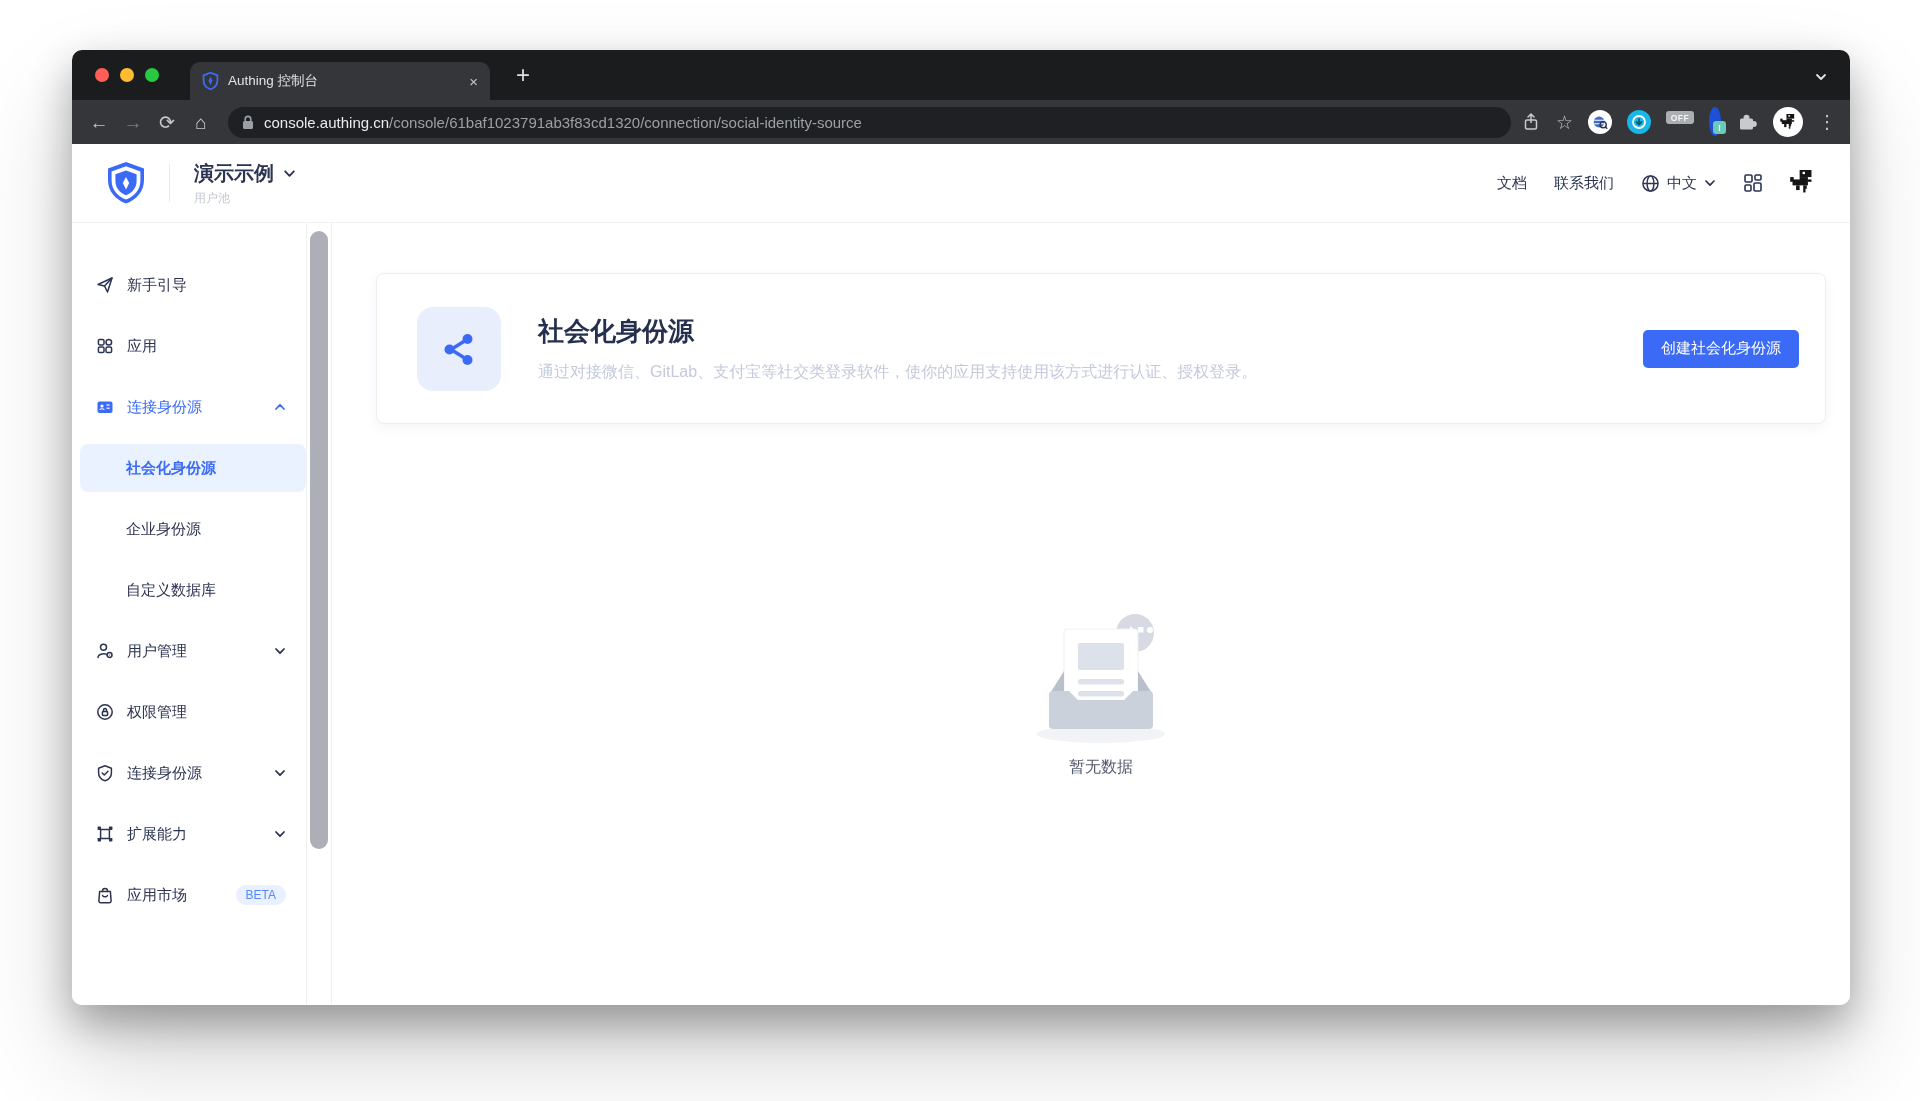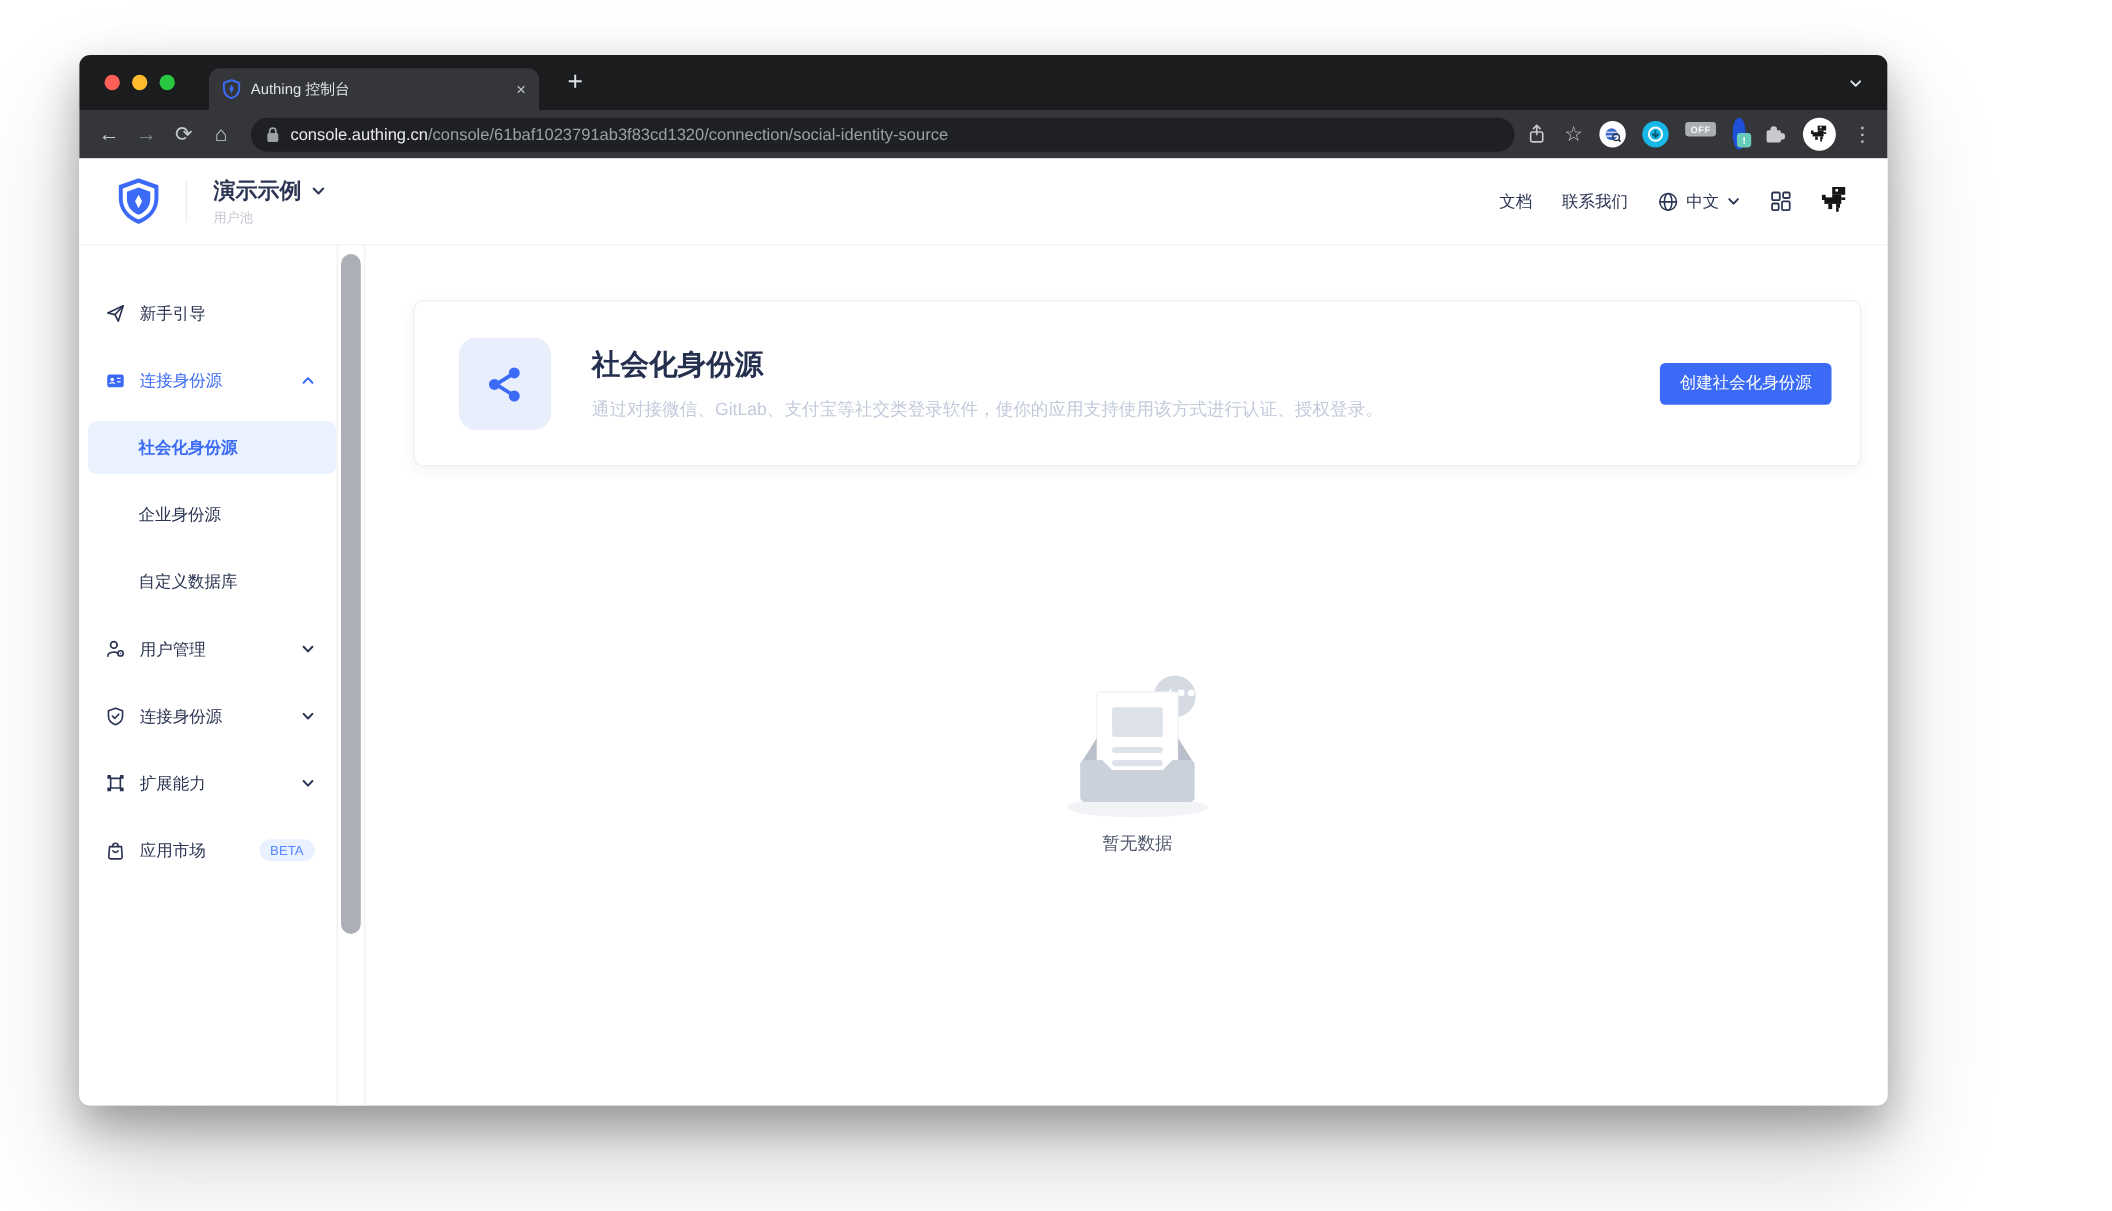--- a/index.html
+++ b/index.html
@@ -1,18 +1,18 @@
 <!DOCTYPE html>
 <html style="--accent: #3b6bf6;"><head>
 <meta charset="utf-8">
 <style>
   * { margin:0; padding:0; box-sizing:border-box; }
   html,body { width:1920px; height:1101px; background:#ffffff; font-family:"Liberation Sans","DejaVu Sans",sans-serif; overflow:hidden; }
 
-  .window { position:absolute; left:72px; top:50px; width:1644px; height:955px; border-radius:10px; overflow:hidden;
+  .window { position:absolute; left:72px; top:50px; width:1778px; height:955px; border-radius:10px; overflow:hidden;
             background:#fff; display:flex; flex-direction:column;
             box-shadow:0 18px 40px rgba(0,0,0,.30), 0 50px 100px rgba(0,0,0,.18); }
 
   
   .titlebar { height:50px; background:#1b1c1e; position:relative; flex:none; }
   .traffic { position:absolute; left:23px; top:18px; display:flex; gap:11px; }
   .light { width:14px; height:14px; border-radius:50%; }
   .light.r { background:#ff5f57; } .light.y { background:#febc2e; } .light.g { background:#28c840; }
   .tab { position:absolute; left:118px; bottom:0; width:300px; height:38px; background:#35363a;
          border-radius:10px 10px 0 0; display:flex; align-items:center; padding:0 12px; gap:9px; }
@@ -268,20 +268,33 @@
       <nav class="sidebar">
           <div class="s-item">
             <span class="s-icon">
               <svg width="18" height="18" viewBox="0 0 18 18">
                 <path d="M2 8.5 L16 2 L11.5 16 L8.5 10 Z" fill="none" stroke="currentColor" stroke-width="1.5" stroke-linecap="round" stroke-linejoin="round"></path>
                 <path d="M8.5 10 L16 2" fill="none" stroke="currentColor" stroke-width="1.5" stroke-linecap="round" stroke-linejoin="round"></path>
               </svg>
             </span>
             <span>新手引导</span>
           </div>
+          <div class="s-item">
+            <span class="s-icon">
+              <svg width="18" height="18" viewBox="0 0 18 18">
+                <g fill="none" stroke="currentColor" stroke-width="1.5" stroke-linecap="round" stroke-linejoin="round">
+                  <rect x="2.4" y="2.4" width="5.6" height="5.6" rx="1.4"></rect>
+                  <rect x="10" y="2.4" width="5.6" height="5.6" rx="2.8"></rect>
+                  <rect x="2.4" y="10" width="5.6" height="5.6" rx="1.4"></rect>
+                  <rect x="10" y="10" width="5.6" height="5.6" rx="1.4"></rect>
+                </g>
+              </svg>
+            </span>
+            <span>应用</span>
+          </div>
           <div class="s-item active">
             <span class="s-icon">
               <svg width="18" height="18" viewBox="0 0 18 18">
                 <rect x="1.5" y="3.5" width="15" height="11.5" rx="2" fill="currentColor"></rect>
                 <circle cx="6" cy="8" r="1.6" fill="#fff"></circle>
                 <path d="M3.8 12 C4 10.4 8 10.4 8.2 12" stroke="#fff" stroke-width="1.1" fill="none"></path>
                 <line x1="10.5" y1="7" x2="13.6" y2="7" stroke="#fff" stroke-width="1.2"></line>
                 <line x1="10.5" y1="10.2" x2="13.6" y2="10.2" stroke="#fff" stroke-width="1.2"></line>
               </svg>
             </span>
@@ -309,20 +322,30 @@
                 <circle cx="13.6" cy="13" r="2.4" fill="none" stroke="currentColor" stroke-width="1.5" stroke-linecap="round" stroke-linejoin="round"></circle>
                 <circle cx="13.6" cy="13" r="0.6" fill="currentColor"></circle>
               </svg>
             </span>
             <span>用户管理</span>
             <span class="right-slot">
               <svg width="12" height="12" viewBox="0 0 12 12" style="">
                 <polyline points="2,4 6,8.2 10,4" fill="none" stroke="currentColor" stroke-width="1.8" stroke-linecap="round" stroke-linejoin="round"></polyline>
               </svg>
             </span>
+          </div>
+          <div class="s-item">
+            <span class="s-icon">
+              <svg width="18" height="18" viewBox="0 0 18 18">
+                <circle cx="9" cy="9" r="7.2" fill="none" stroke="currentColor" stroke-width="1.5" stroke-linecap="round" stroke-linejoin="round"></circle>
+                <rect x="6.4" y="8.4" width="5.2" height="4.2" rx="0.9" fill="none" stroke="currentColor" stroke-width="1.5" stroke-linecap="round" stroke-linejoin="round"></rect>
+                <path d="M7.5 8.4 V7.1 a1.5 1.5 0 0 1 3 0 V8.4" fill="none" stroke="currentColor" stroke-width="1.5" stroke-linecap="round" stroke-linejoin="round"></path>
+              </svg>
+            </span>
+            <span>权限管理</span>
           </div>
           <div class="s-item">
             <span class="s-icon">
               <svg width="18" height="18" viewBox="0 0 18 18">
                 <path d="M9 1.8 L15.4 4.2 V9 C15.4 13 12.7 15.6 9 16.8 C5.3 15.6 2.6 13 2.6 9 V4.2 Z" fill="none" stroke="currentColor" stroke-width="1.5" stroke-linecap="round" stroke-linejoin="round"></path>
                 <polyline points="6.2,9 8.3,11 12,7.3" fill="none" stroke="currentColor" stroke-width="1.5" stroke-linecap="round" stroke-linejoin="round"></polyline>
               </svg>
             </span>
             <span>连接身份源</span>
             <span class="right-slot">

